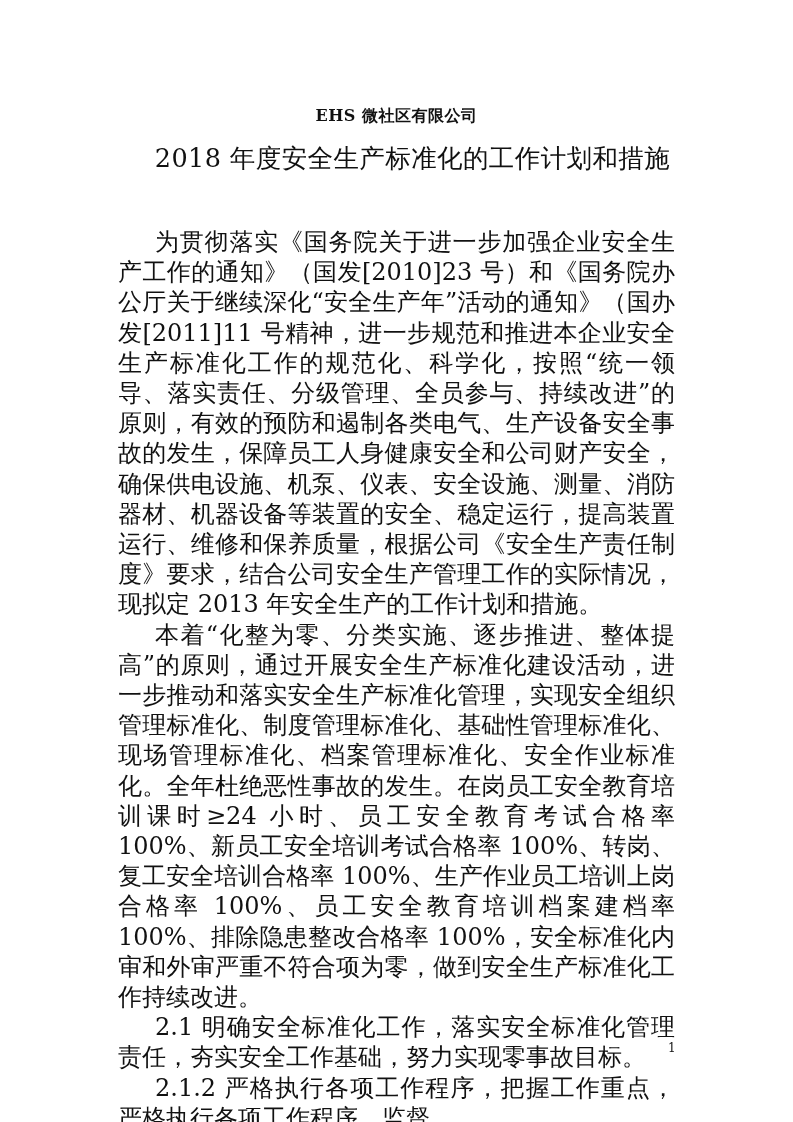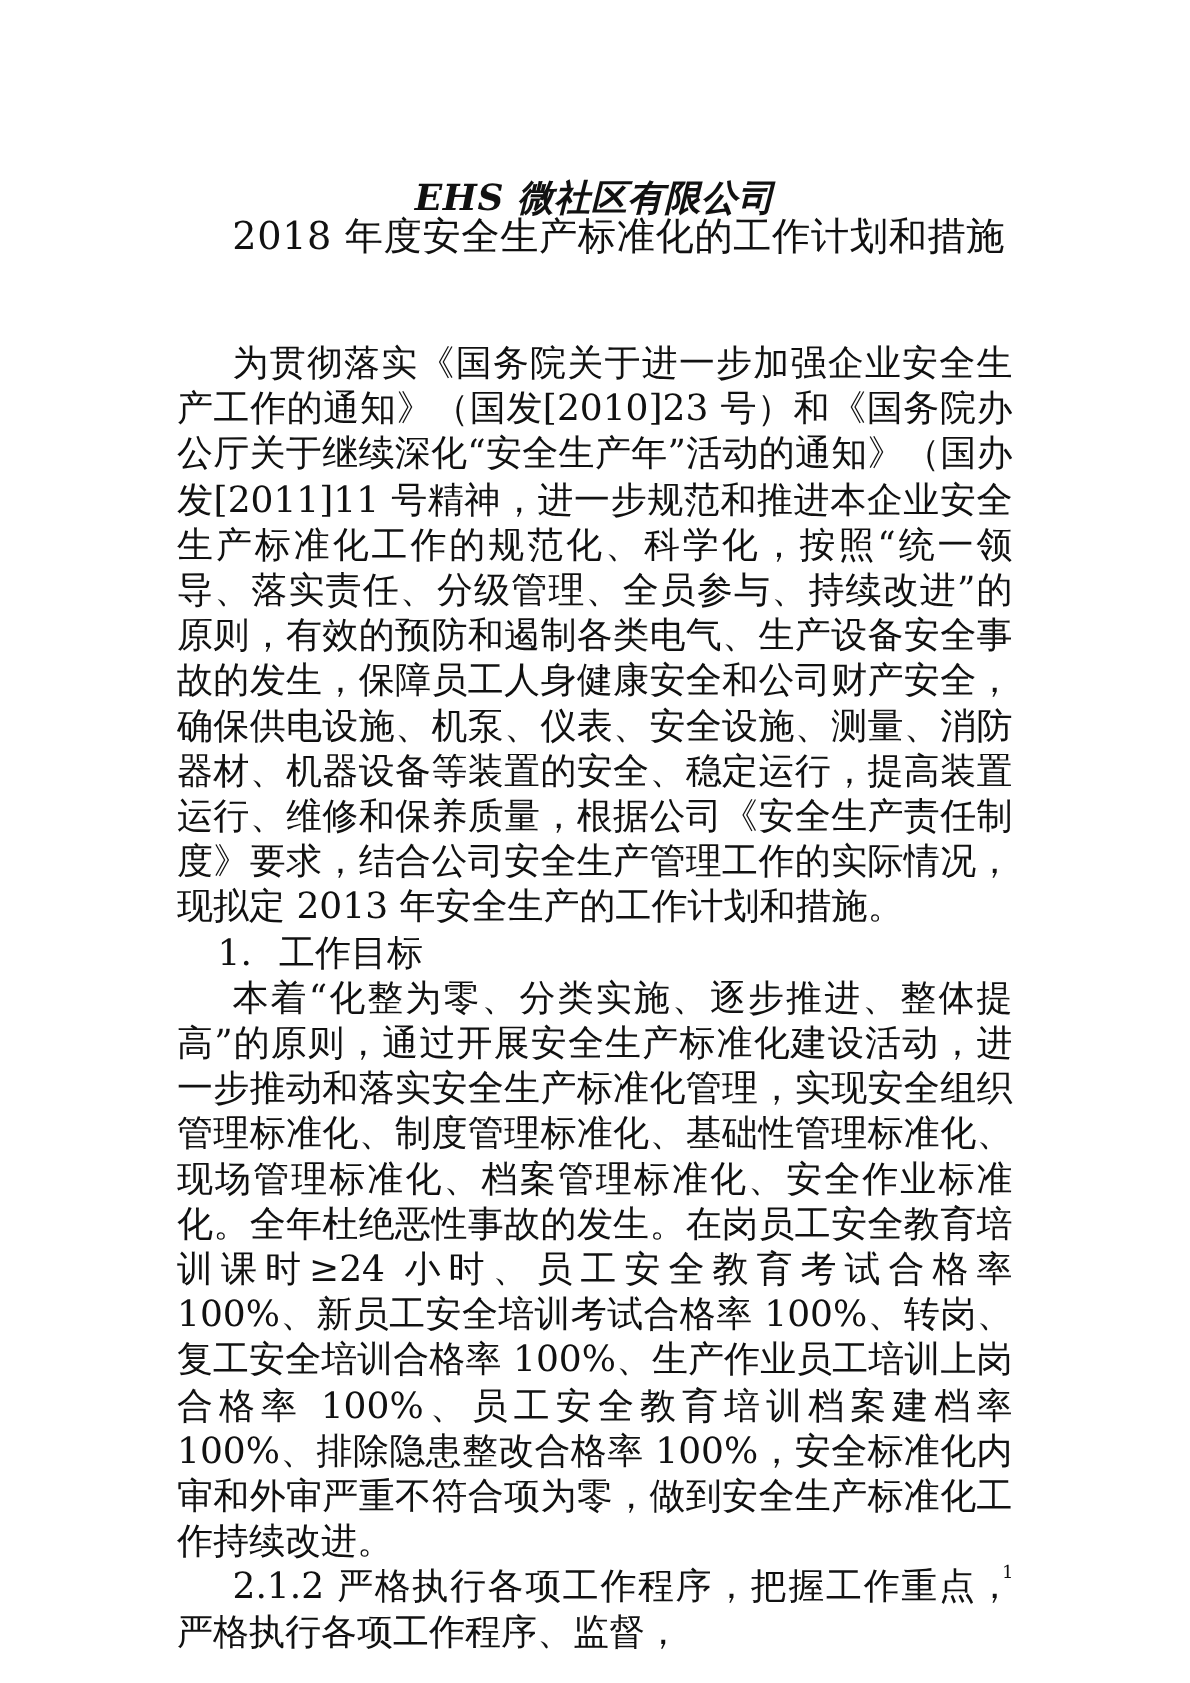--- a/index.html
+++ b/index.html
@@ -1,40 +1,38 @@
 <!DOCTYPE html>
 <html><head>
   <meta charset="utf-8">
   <style>
     html, body { margin: 0; padding: 0; background: #ffffff; }
     body { width: 793px; height: 1122px; position: relative; overflow: hidden;
       font-family: "DejaVu Serif", "Liberation Serif", serif; color: #111; }
     .page { position: absolute; left: 118px; top: 0; width: 557px; }
-    .company { position: absolute; top: 117px; left: 0; width: 557px; text-align: center;
-      font-size: 24px; font-weight: bold; letter-spacing: 0.5px; line-height: 30px; font-style: italic; }
+    .company { position: absolute; top: 101px; left: 0; width: 557px; text-align: center;
+      font-size: 16px; font-weight: bold; letter-spacing: 0.5px; line-height: 30px; }
     .title { position: absolute; top: 140px; left: 16px; width: 557px; text-align: center;
       font-size: 25.5px; line-height: 36px; letter-spacing: 0.4px; }
     .body { position: absolute; top: 227px; left: 0; width: 557px; font-size: 24px;
       line-height: 30.2px; text-align: justify; text-justify: inter-character; }
     .body p { margin: 0; }
     .indent { text-indent: 37px; }
     .heading { padding-left: 27px; }
     .heading .num { display: inline-block; width: 41px; }
     .pagenum { position: absolute; left: 668px; top: 1041px; font-size: 12px; line-height: 14px; }
   </style>
 </head>
 <body>
 
 <div class="page">
   <div class="company">EHS 微社区有限公司</div>
   <div class="title">2018 年度安全生产标准化的工作计划和措施</div>
 
   <div class="body">
     <p class="indent">为贯彻落实《国务院关于进一步加强企业安全生产工作的通知》（国发[2010]23 号）和《国务院办公厅关于继续深化“安全生产年”活动的通知》（国办发[2011]11 号精神，进一步规范和推进本企业安全生产标准化工作的规范化、科学化，按照“统一领导、落实责任、分级管理、全员参与、持续改进”的原则，有效的预防和遏制各类电气、生产设备安全事故的发生，保障员工人身健康安全和公司财产安全，确保供电设施、机泵、仪表、安全设施、测量、消防器材、机器设备等装置的安全、稳定运行，提高装置运行、维修和保养质量，根据公司《安全生产责任制度》要求，结合公司安全生产管理工作的实际情况，现拟定 2013 年安全生产的工作计划和措施。</p>
-    <p class="heading">
-      <span class="num">1.</span><span>工作目标</span>
-    </p>
     <p class="indent">本着“化整为零、分类实施、逐步推进、整体提高”的原则，通过开展安全生产标准化建设活动，进一步推动和落实安全生产标准化管理，实现安全组织管理标准化、制度管理标准化、基础性管理标准化、现场管理标准化、档案管理标准化、安全作业标准化。全年杜绝恶性事故的发生。在岗员工安全教育培训课时≥24 小时、员工安全教育考试合格率 100%、新员工安全培训考试合格率 100%、转岗、复工安全培训合格率 100%、生产作业员工培训上岗合格率 100%、员工安全教育培训档案建档率 100%、排除隐患整改合格率 100%，安全标准化内审和外审严重不符合项为零，做到安全生产标准化工作持续改进。</p>
+    <p class="indent">2.1 明确安全标准化工作，落实安全标准化管理责任，夯实安全工作基础，努力实现零事故目标。</p>
     <p class="indent">2.1.2 严格执行各项工作程序，把握工作重点，严格执行各项工作程序、监督，</p>
   </div>
 </div>
 
 <div class="pagenum">1</div>
 
 </body></html>

